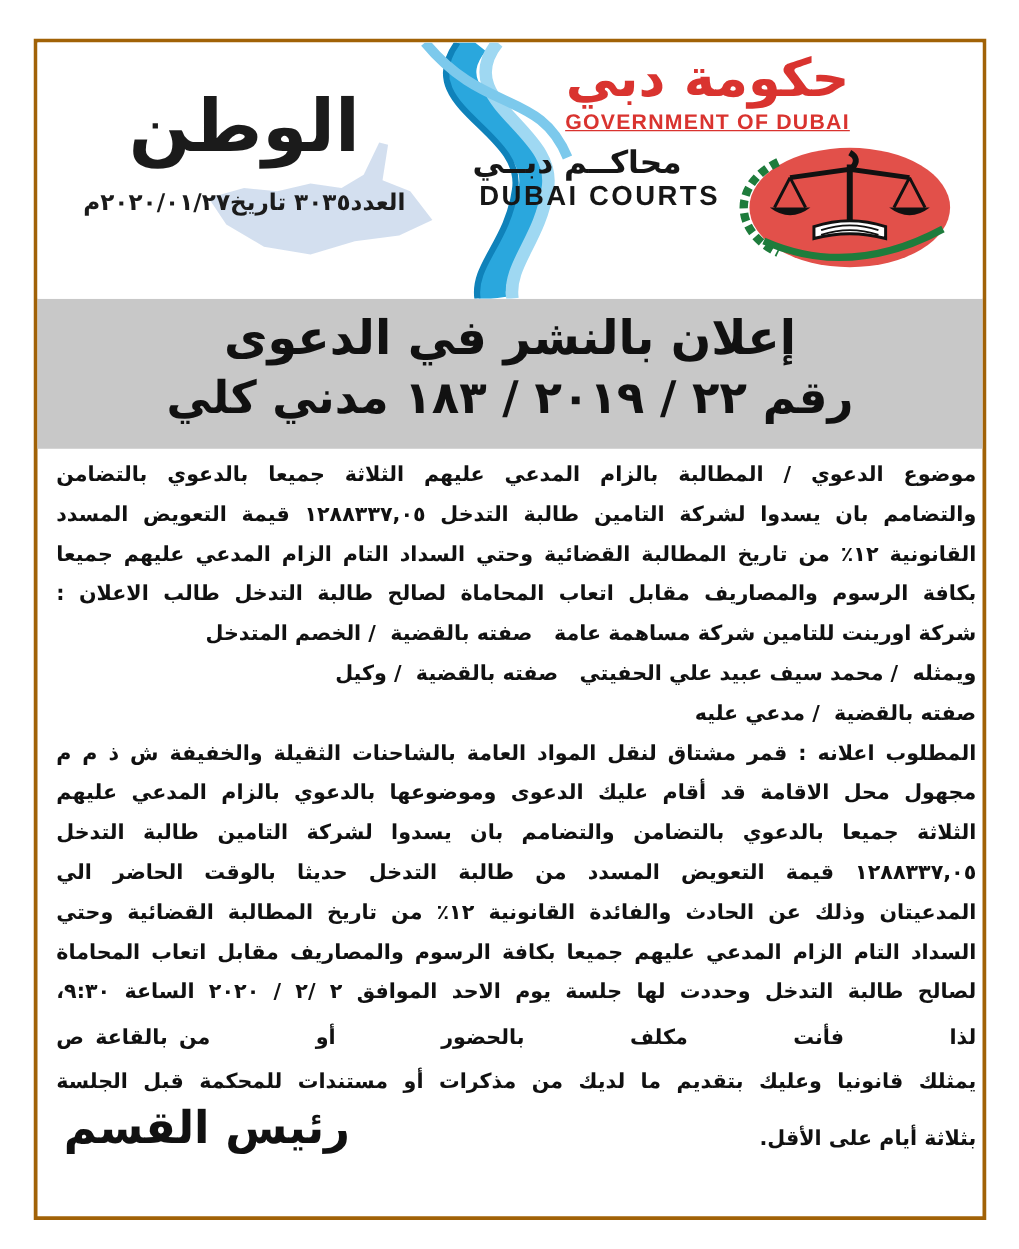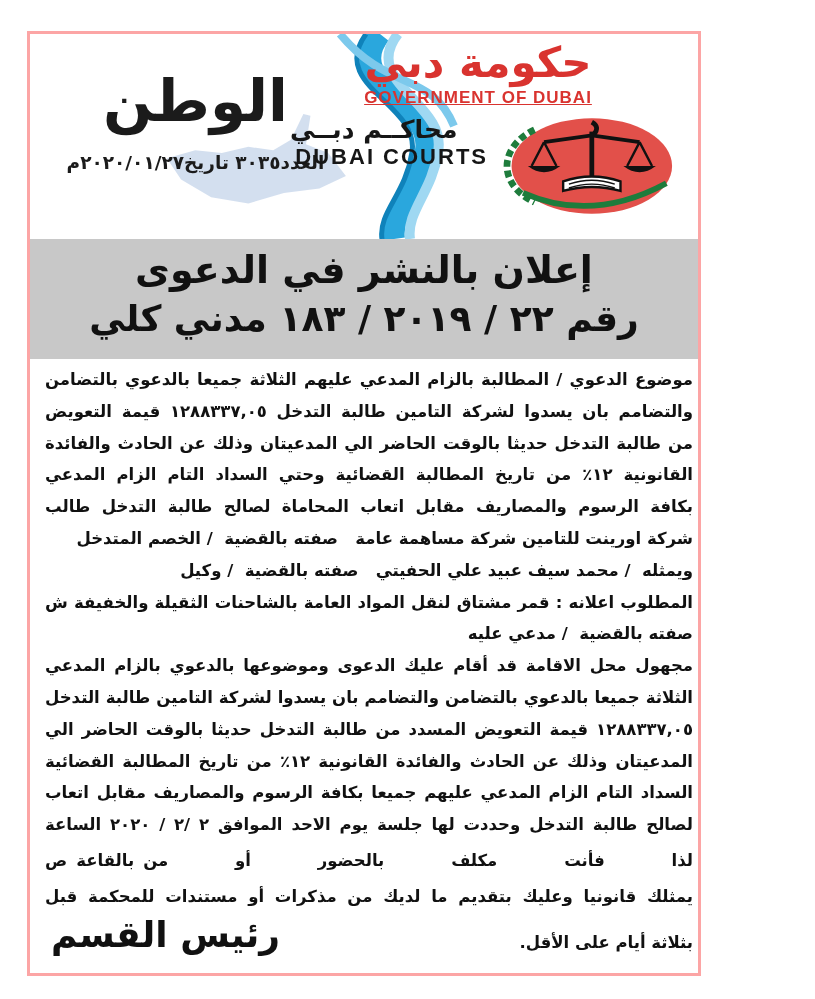--- a/index.html
+++ b/index.html
@@ -1,19 +1,19 @@
 <!DOCTYPE html>
 <html lang="ar"><head>
 <meta charset="utf-8">
 <style>
   html,body{margin:0;padding:0;background:#ffffff;}
   .page{position:relative;width:815px;height:999px;background:#fff;overflow:hidden;
         font-family:"DejaVu Sans",sans-serif;color:#111;}
-  .ad-frame{position:absolute;left:27px;top:31px;width:674px;height:945px;
-            border:3px solid #fca5a5;box-sizing:border-box;background:#fff;}
+  .ad-frame{position:absolute;left:27px;top:31px;width:762px;height:945px;
+            border:3px solid #a16207;box-sizing:border-box;background:#fff;}
 
   
   .hdr{position:relative;height:205px;background:#fff;overflow:hidden;}
   .uae-map{position:absolute;left:128px;top:68px;width:195px;height:118px;z-index:1;}
   .wave{position:absolute;left:252px;top:0;width:195px;height:205px;z-index:1;}
   .watan{position:absolute;left:18px;top:38px;width:295px;text-align:center;z-index:2;}
   .watan-name{font-size:58px;font-weight:bold;color:#1b1b1b;line-height:1.0;letter-spacing:1px;}
   .issue{margin-top:22px;font-size:18.5px;font-weight:bold;color:#1b1b1b;direction:rtl;white-space:nowrap;}
   .gov{position:absolute;right:24px;top:6px;width:392px;text-align:center;z-index:2;}
   .gov-ar{font-size:42px;font-weight:bold;color:#d9332f;line-height:1.1;
@@ -102,27 +102,26 @@
     <div class="band">
       <div class="t1">إعلان بالنشر في الدعوى</div>
       <div class="t2">رقم ٢٢ / ٢٠١٩ / ١٨٣ مدني كلي</div>
     </div>
 
     <div class="bodytxt">
 
       <div>
           <div class="bl justify" dir="rtl">موضوع الدعوي / المطالبة بالزام المدعي عليهم الثلاثة جميعا بالدعوي بالتضامن</div>
           <div class="bl justify" dir="rtl">والتضامم بان يسدوا لشركة التامين طالبة التدخل ١٢٨٨٣٣٧,٠٥ قيمة التعويض المسدد</div>
-          <div class="bl justify" dir="rtl">من طالبة التدخل حديثا بالوقت الحاضر الي المدعيتان وذلك عن الحادث والفائدة</div>
           <div class="bl justify" dir="rtl">القانونية ١٢٪ من تاريخ المطالبة القضائية وحتي السداد التام الزام المدعي عليهم جميعا</div>
           <div class="bl justify" dir="rtl">بكافة الرسوم والمصاريف مقابل اتعاب المحاماة لصالح طالبة التدخل طالب الاعلان :</div>
           <div class="bl right" dir="rtl">شركة اورينت للتامين شركة مساهمة عامة &nbsp;&nbsp;صفته بالقضية &nbsp;/ الخصم المتدخل</div>
           <div class="bl right" dir="rtl">ويمثله &nbsp;/ محمد سيف عبيد علي الحفيتي &nbsp;&nbsp;صفته بالقضية &nbsp;/ وكيل</div>
+          <div class="bl right" dir="rtl">صفته بالقضية &nbsp;/ مدعي عليه</div>
           <div class="bl justify" dir="rtl">المطلوب اعلانه : قمر مشتاق لنقل المواد العامة بالشاحنات الثقيلة والخفيفة ش ذ م م</div>
-          <div class="bl right" dir="rtl">صفته بالقضية &nbsp;/ مدعي عليه</div>
           <div class="bl justify" dir="rtl">مجهول محل الاقامة قد أقام عليك الدعوى وموضوعها بالدعوي بالزام المدعي عليهم</div>
           <div class="bl justify" dir="rtl">الثلاثة جميعا بالدعوي بالتضامن والتضامم بان يسدوا لشركة التامين طالبة التدخل</div>
           <div class="bl justify" dir="rtl">١٢٨٨٣٣٧,٠٥ قيمة التعويض المسدد من طالبة التدخل حديثا بالوقت الحاضر الي</div>
           <div class="bl justify" dir="rtl">المدعيتان وذلك عن الحادث والفائدة القانونية ١٢٪ من تاريخ المطالبة القضائية وحتي</div>
           <div class="bl justify" dir="rtl">السداد التام الزام المدعي عليهم جميعا بكافة الرسوم والمصاريف مقابل اتعاب المحاماة</div>
           <div class="bl justify" dir="rtl">لصالح طالبة التدخل وحددت لها جلسة يوم الاحد الموافق ٢ /٢ / ٢٠٢٠ الساعة ٩:٣٠،</div>
         </div>
 
       <div class="hall">
         <span class="ar">ص</span>

